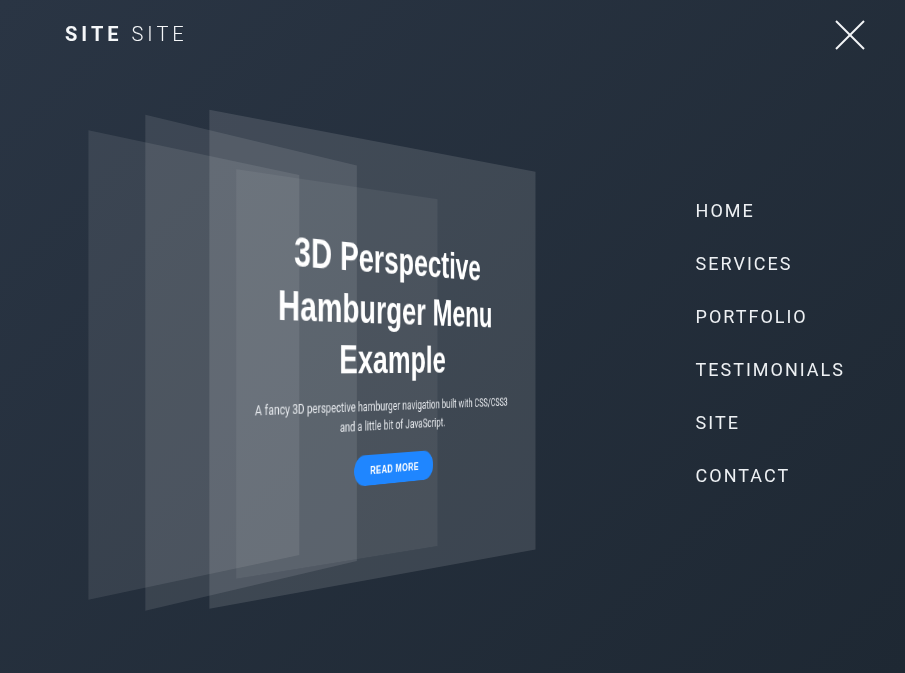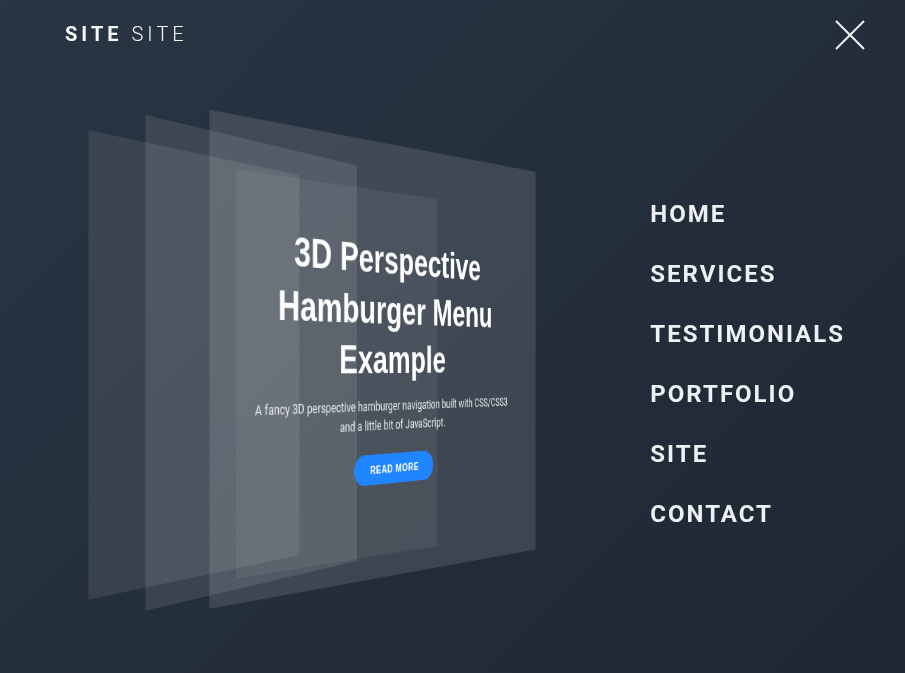--- a/index.html
+++ b/index.html
@@ -128,23 +128,23 @@
     .nav {
       position: absolute;
       right: 60px;
       top: 200px;
       display: flex;
       flex-direction: column;
       gap: 32px;
     }
     .nav-item {
       color: #eef1f4;
-      font-size: 24px;
+      font-size: 18px;
       letter-spacing: 2px;
-      font-weight: 700;
+      font-weight: 400;
       cursor: pointer;
     }
   </style>
 </head>
 <body>
 
 <div class="logo">
   <span class="logo-bold">SITE</span>
   <span class="logo-light">SITE</span>
 </div>
@@ -165,17 +165,17 @@
       <h1 class="hero-title">3D Perspective Hamburger Menu Example</h1>
       <p class="hero-sub">A fancy 3D perspective hamburger navigation built with CSS/CSS3 and a little bit of JavaScript.</p>
       <button class="read-more">READ MORE</button>
     </div>
   </div>
 </div>
 
 <nav class="nav">
   <div class="nav-item">HOME</div>
   <div class="nav-item">SERVICES</div>
+  <div class="nav-item">PORTFOLIO</div>
   <div class="nav-item">TESTIMONIALS</div>
-  <div class="nav-item">PORTFOLIO</div>
   <div class="nav-item">SITE</div>
   <div class="nav-item">CONTACT</div>
 </nav>
 
 </body></html>

